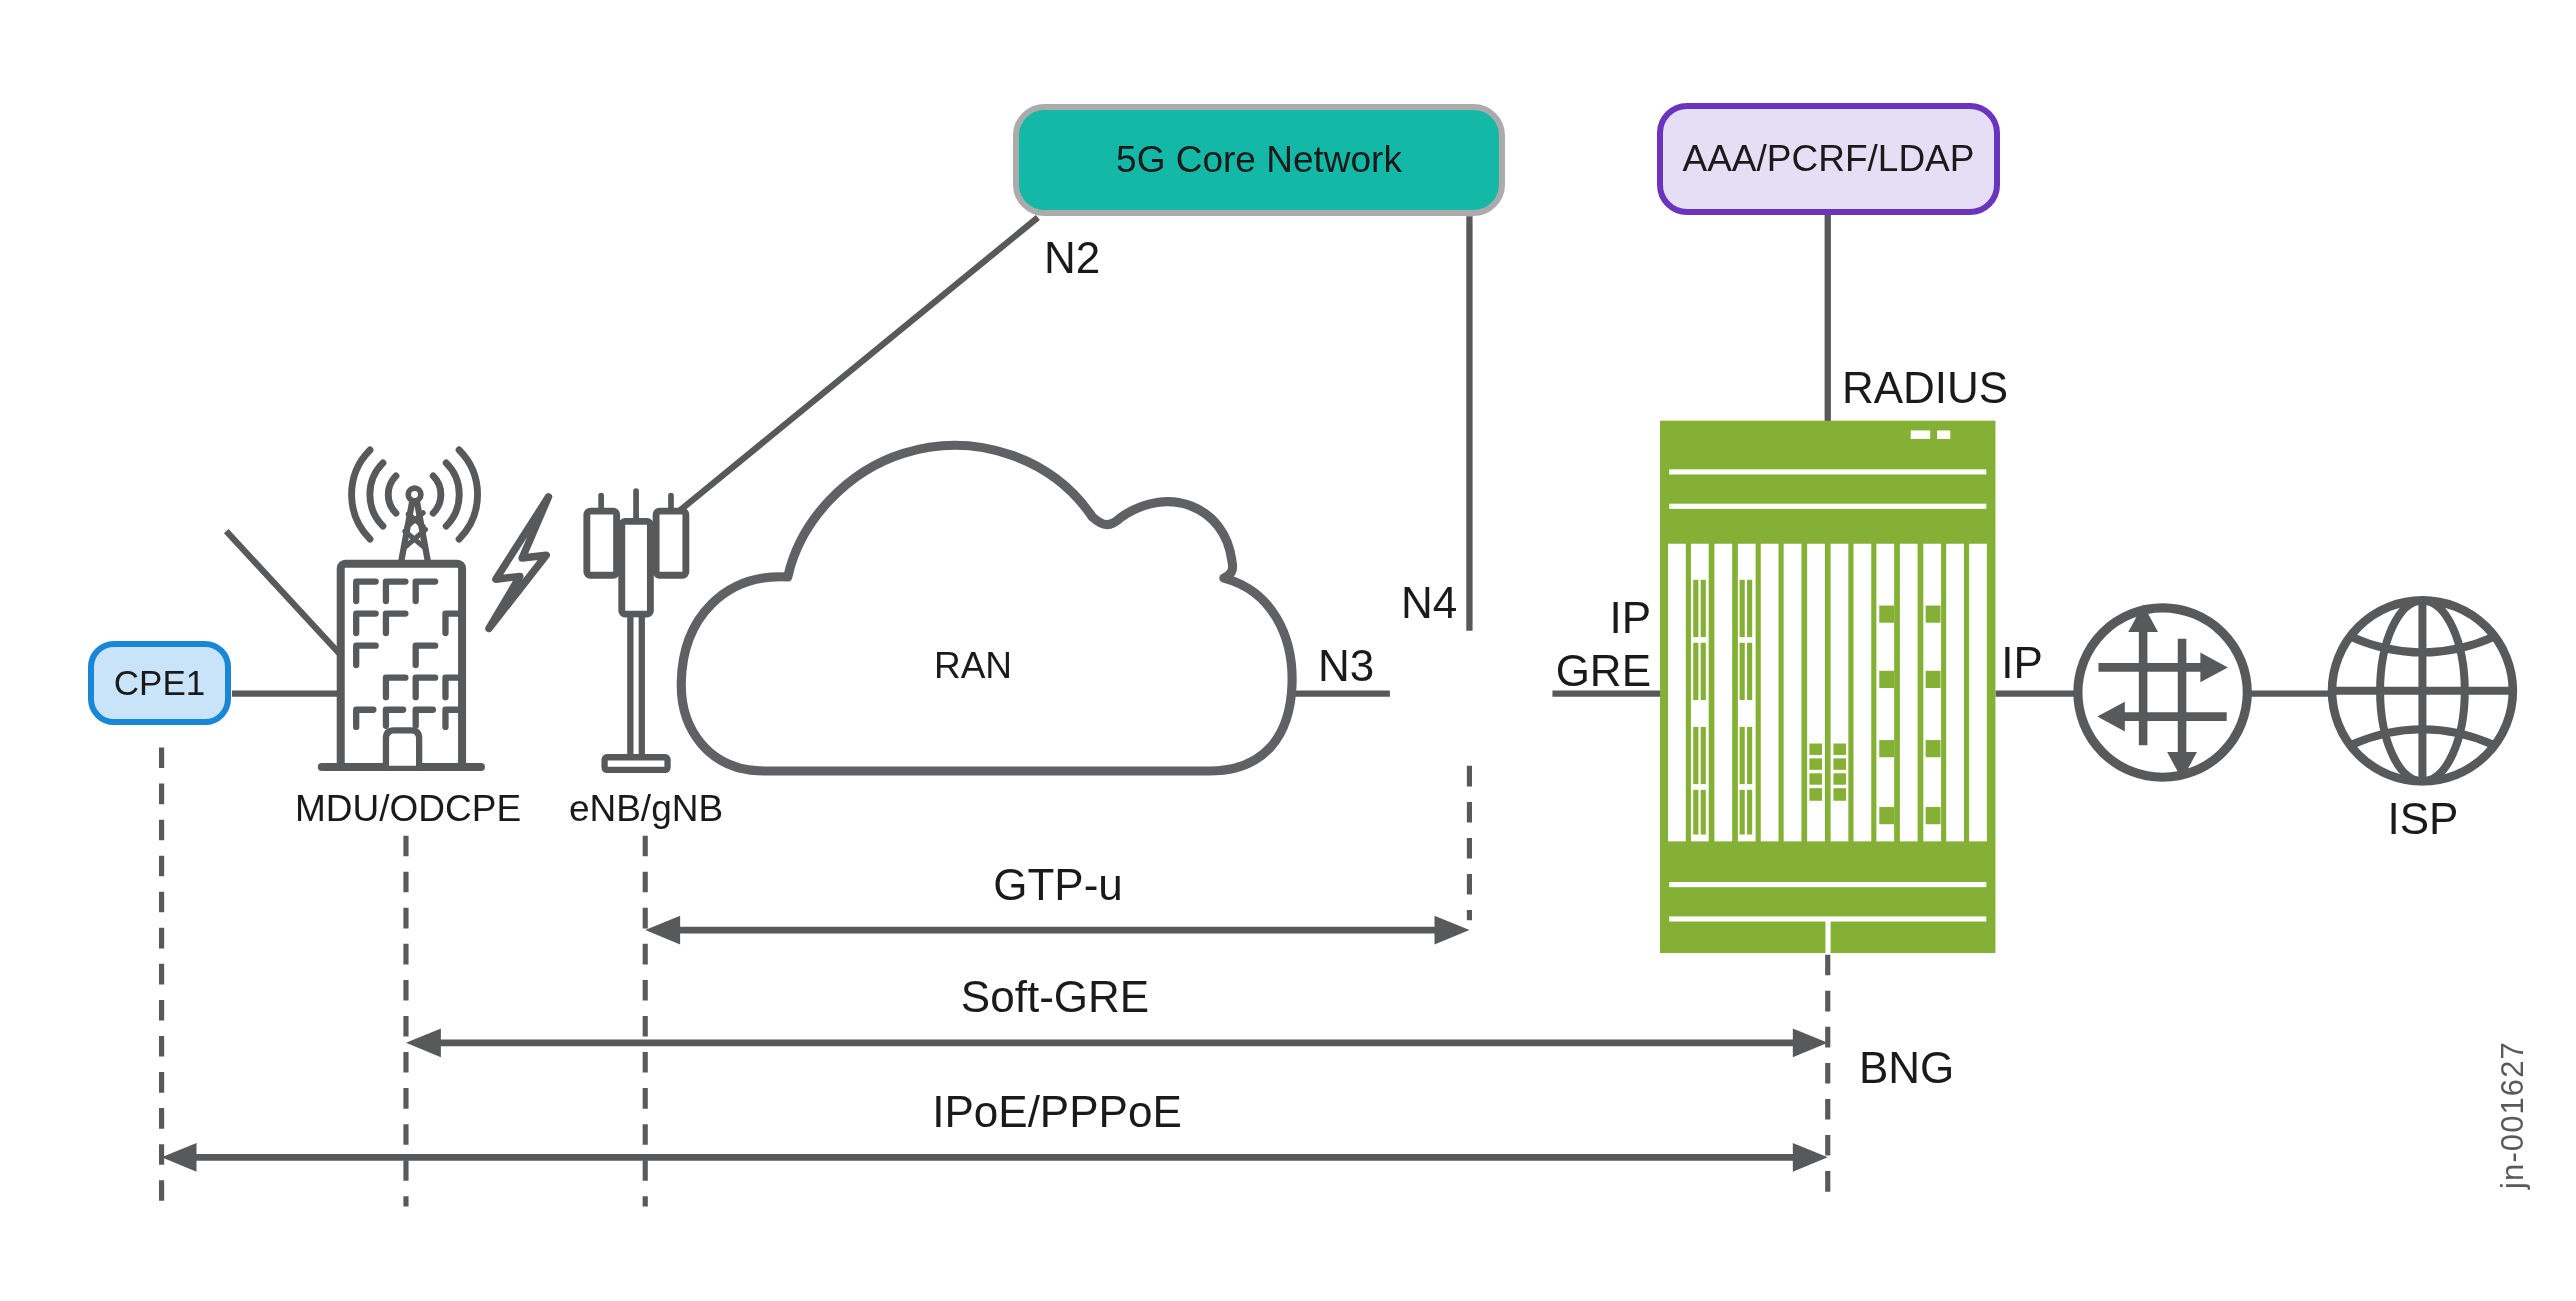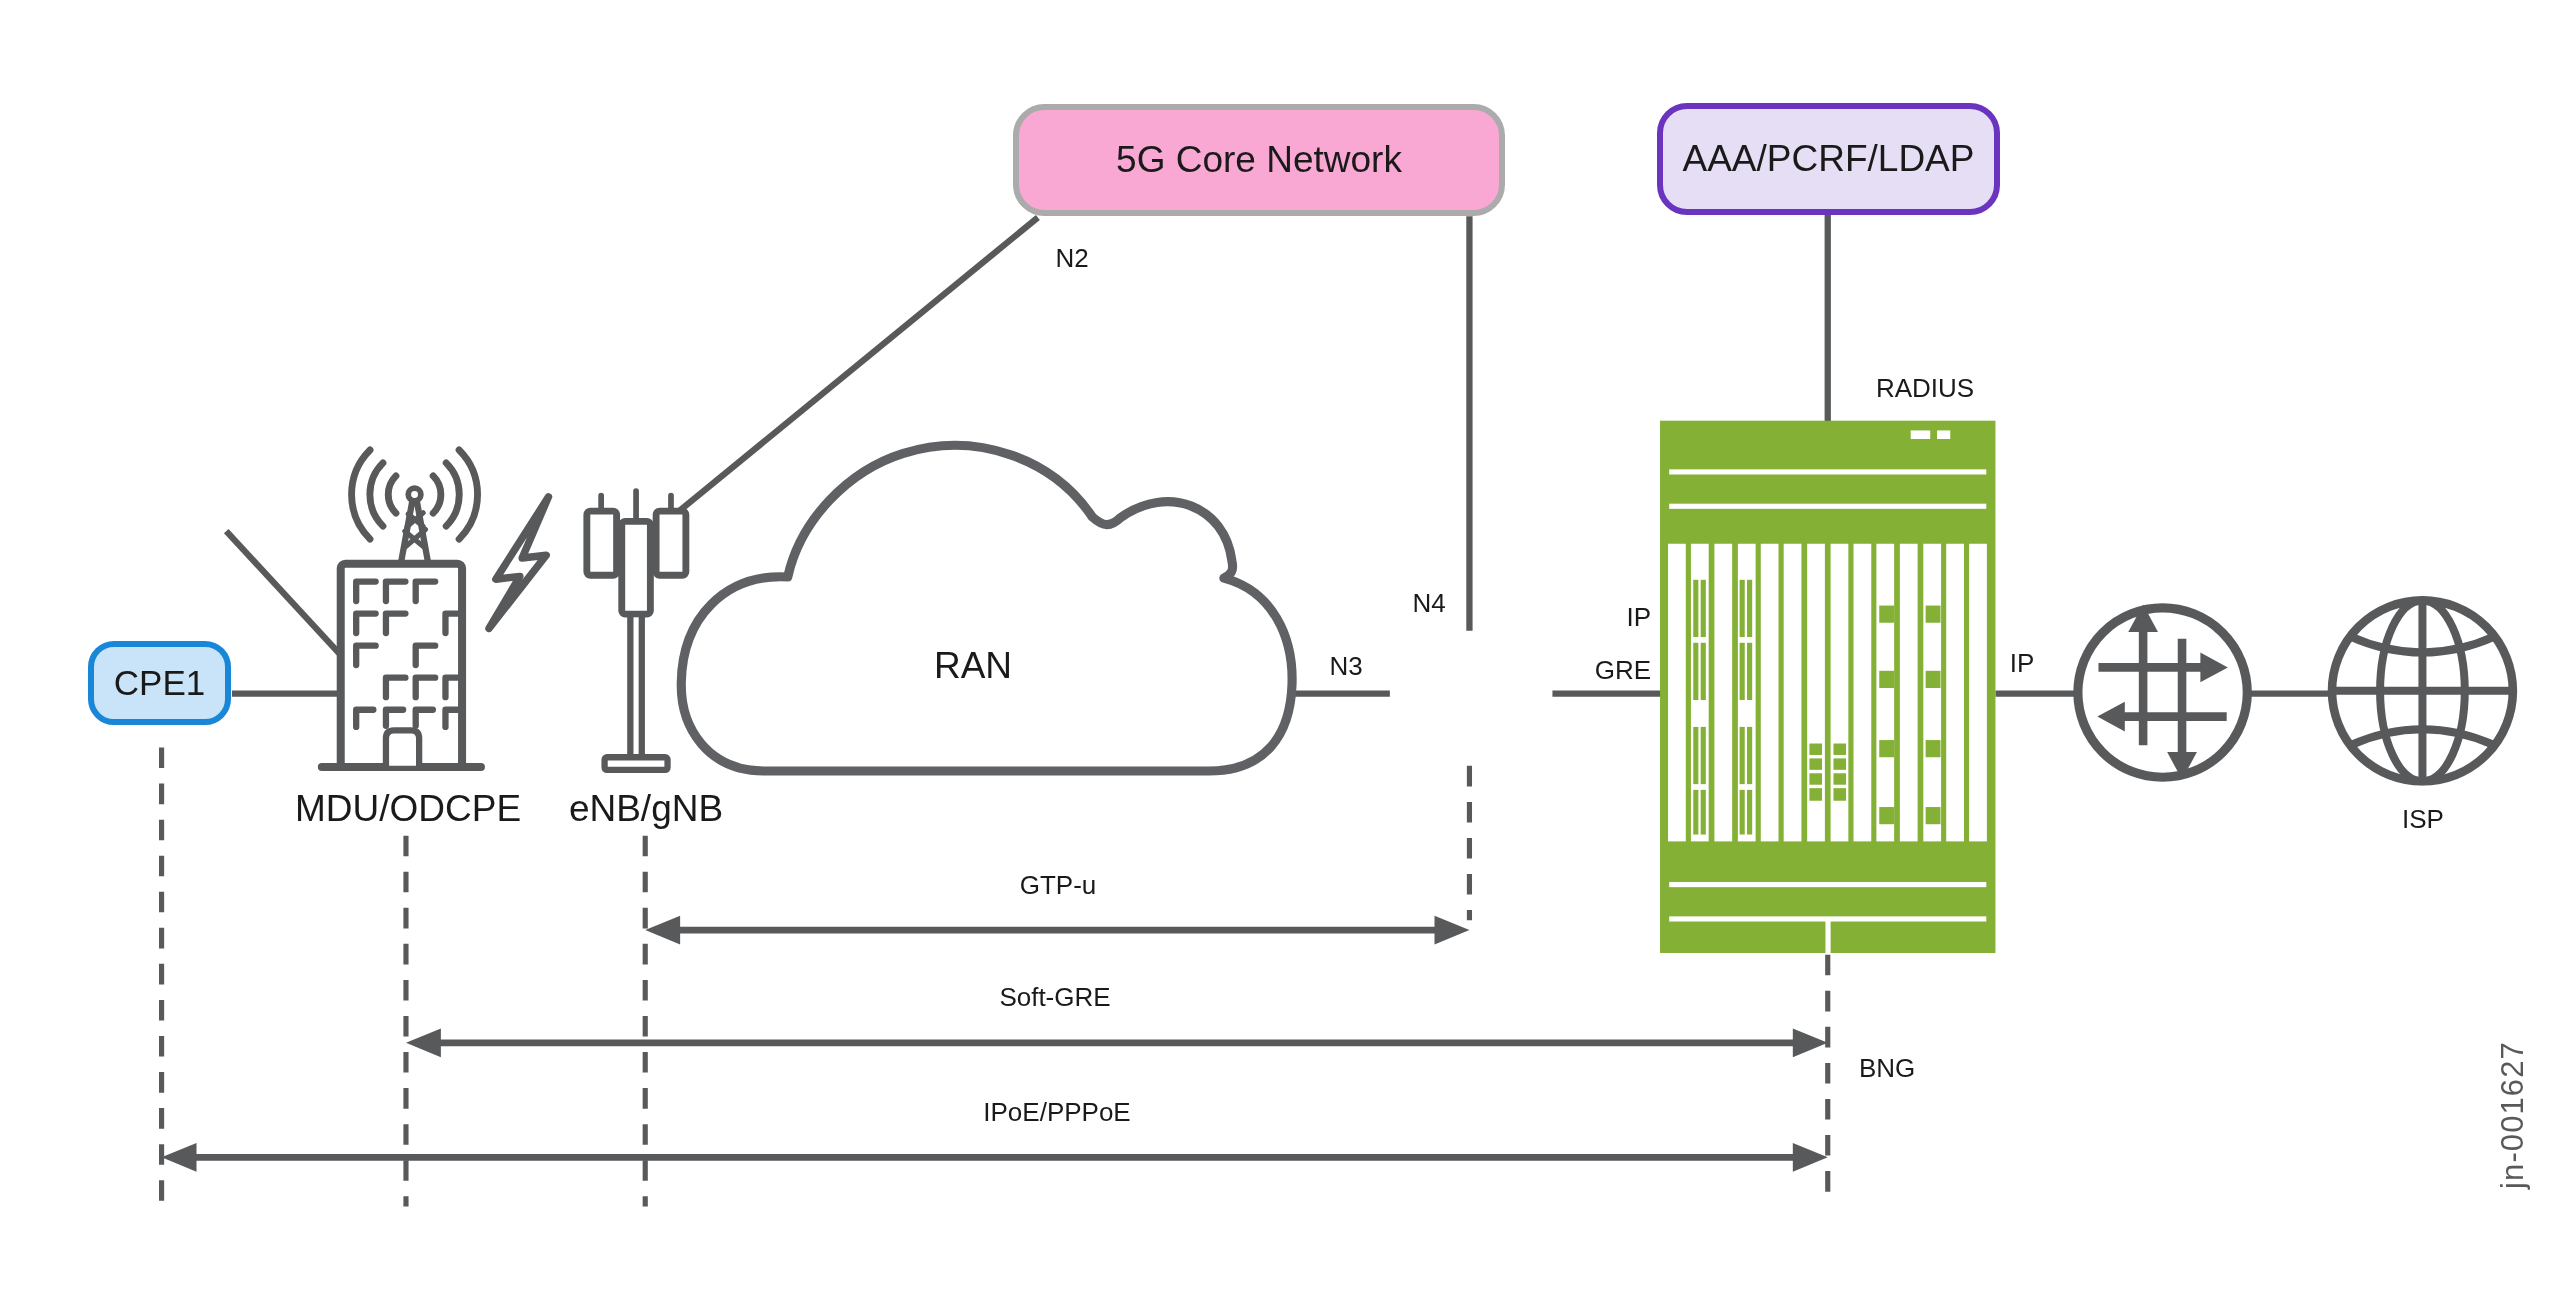--- a/index.html
+++ b/index.html
@@ -2,31 +2,31 @@
 <html style="font-size:9.2px"><head>
 <meta charset="utf-8">
 <style>
   html,body{margin:0;padding:0;background:#fff;}
   .canvas{position:relative;width:2576px;height:1301px;background:#fff;overflow:hidden;
           font-family:"Liberation Sans",sans-serif;color:#1A1A1A;}
   svg.art{position:absolute;left:0;top:0;width:2576px;height:1301px;}
 
   .box{position:absolute;display:flex;align-items:center;justify-content:center;
        box-sizing:border-box;font-size:37px;white-space:nowrap;}
-  .box.gray{background:#f9a8d4;border:6.3px solid #ABABAB;border-radius:31.5px;}
+  .box.gray{background:#14b8a6;border:6.3px solid #ABABAB;border-radius:31.5px;}
   .box.blue{background:#C9E3F8;border:6.9px solid #1887D8;border-radius:26px;font-size:35px;}
   .box.purple{background:#E5DEF4;border:6.9px solid #6B34BE;border-radius:30px;text-align:right;}
 
   #core{left:1013px;top:104px;width:492px;height:112px;}
   #aaa {left:1657px;top:103px;width:343px;height:112px;}
   #upf {left:1388px;top:631px;width:164px;height:133px;border-radius:35px;}
   #cpe2{left:88px;top:426px;width:143px;height:104px;}
   #cpe1{left:88px;top:641px;width:143px;height:84px;}
 
-  .lbl{position:absolute;transform:translate(-50%,-50%);font-size:26px;white-space:nowrap;}
+  .lbl{position:absolute;transform:translate(-50%,-50%);font-size:44px;white-space:nowrap;}
   #lbl-ran    {left:973px;top:666px;font-size:37px;}
   #lbl-n2     {left:1072px;top:258px;}
   #lbl-n3     {left:1346px;top:666px;}
   #lbl-n4     {left:1429px;top:603px;}
   #lbl-ipgre  {left:1651px;top:591px;transform:translate(-100%,0);text-align:right;line-height:53px;}
   #lbl-ip2    {left:2022px;top:663px;}
   #lbl-radius {left:1925px;top:388px;}
   #lbl-bng    {left:1859px;top:1068px;transform:translate(0,-50%);}
   #lbl-isp    {left:2423px;top:819px;}
   #lbl-mdu    {left:408px;top:809px;font-size:37px;}

